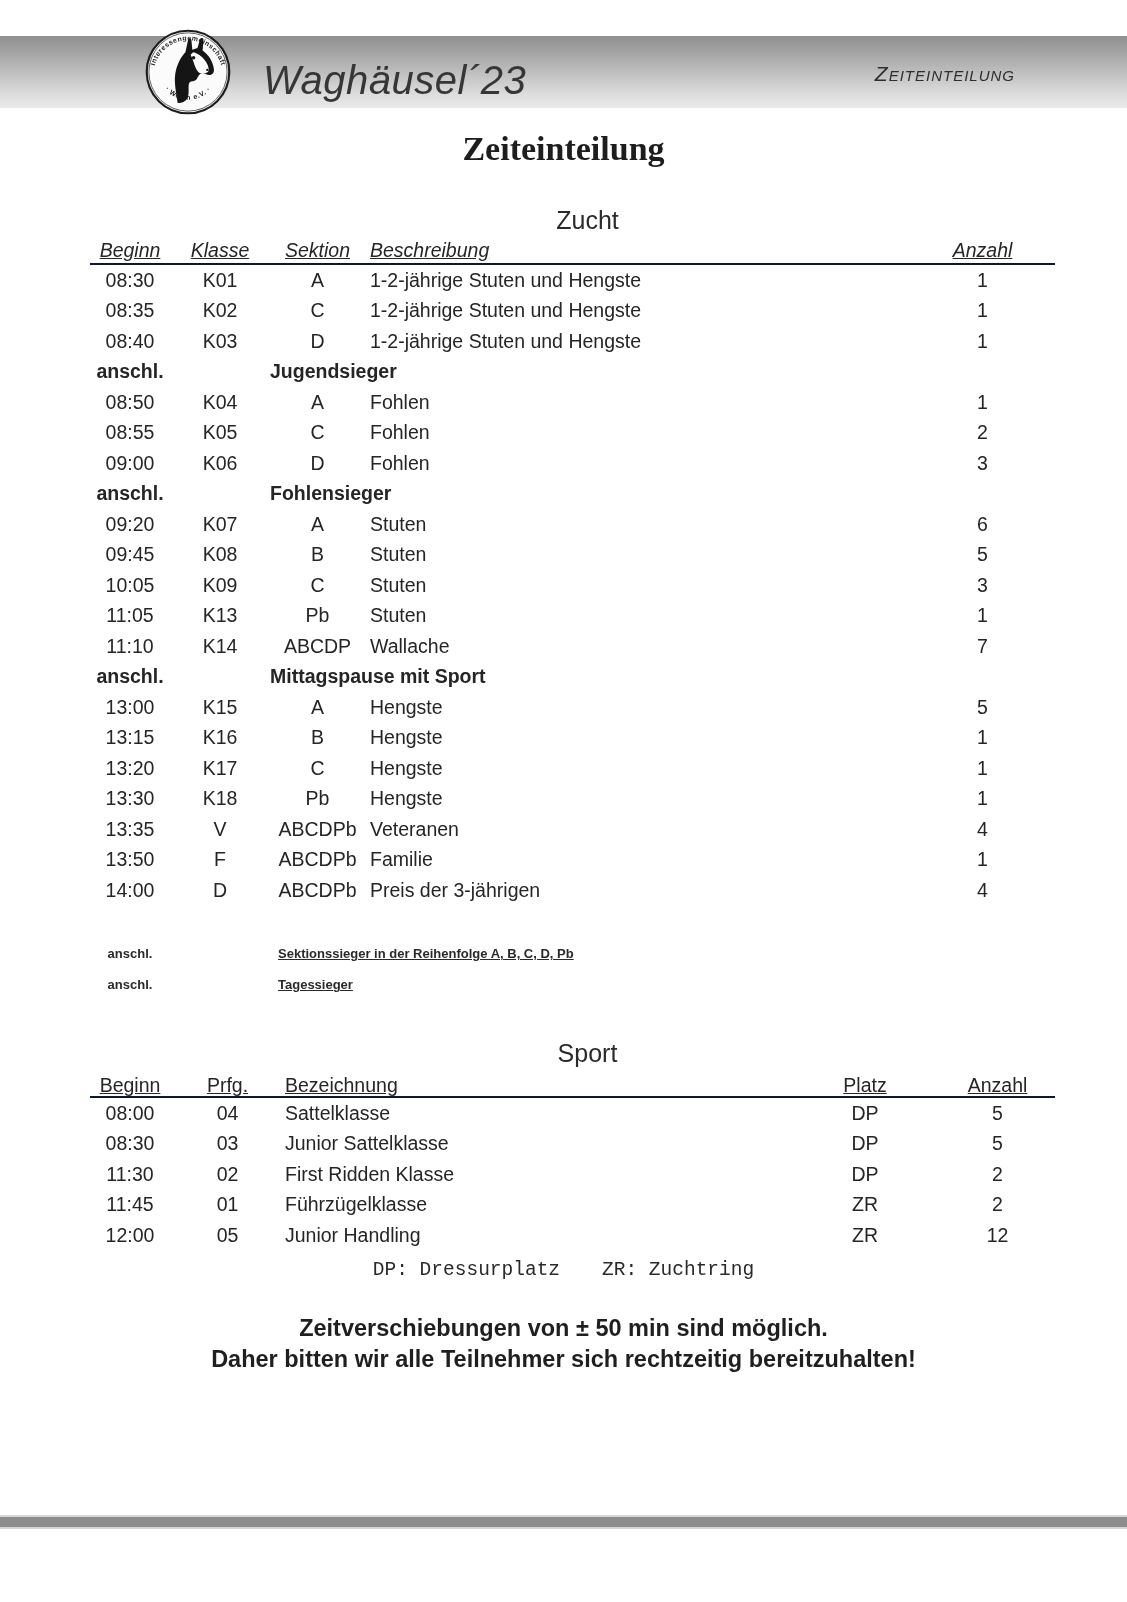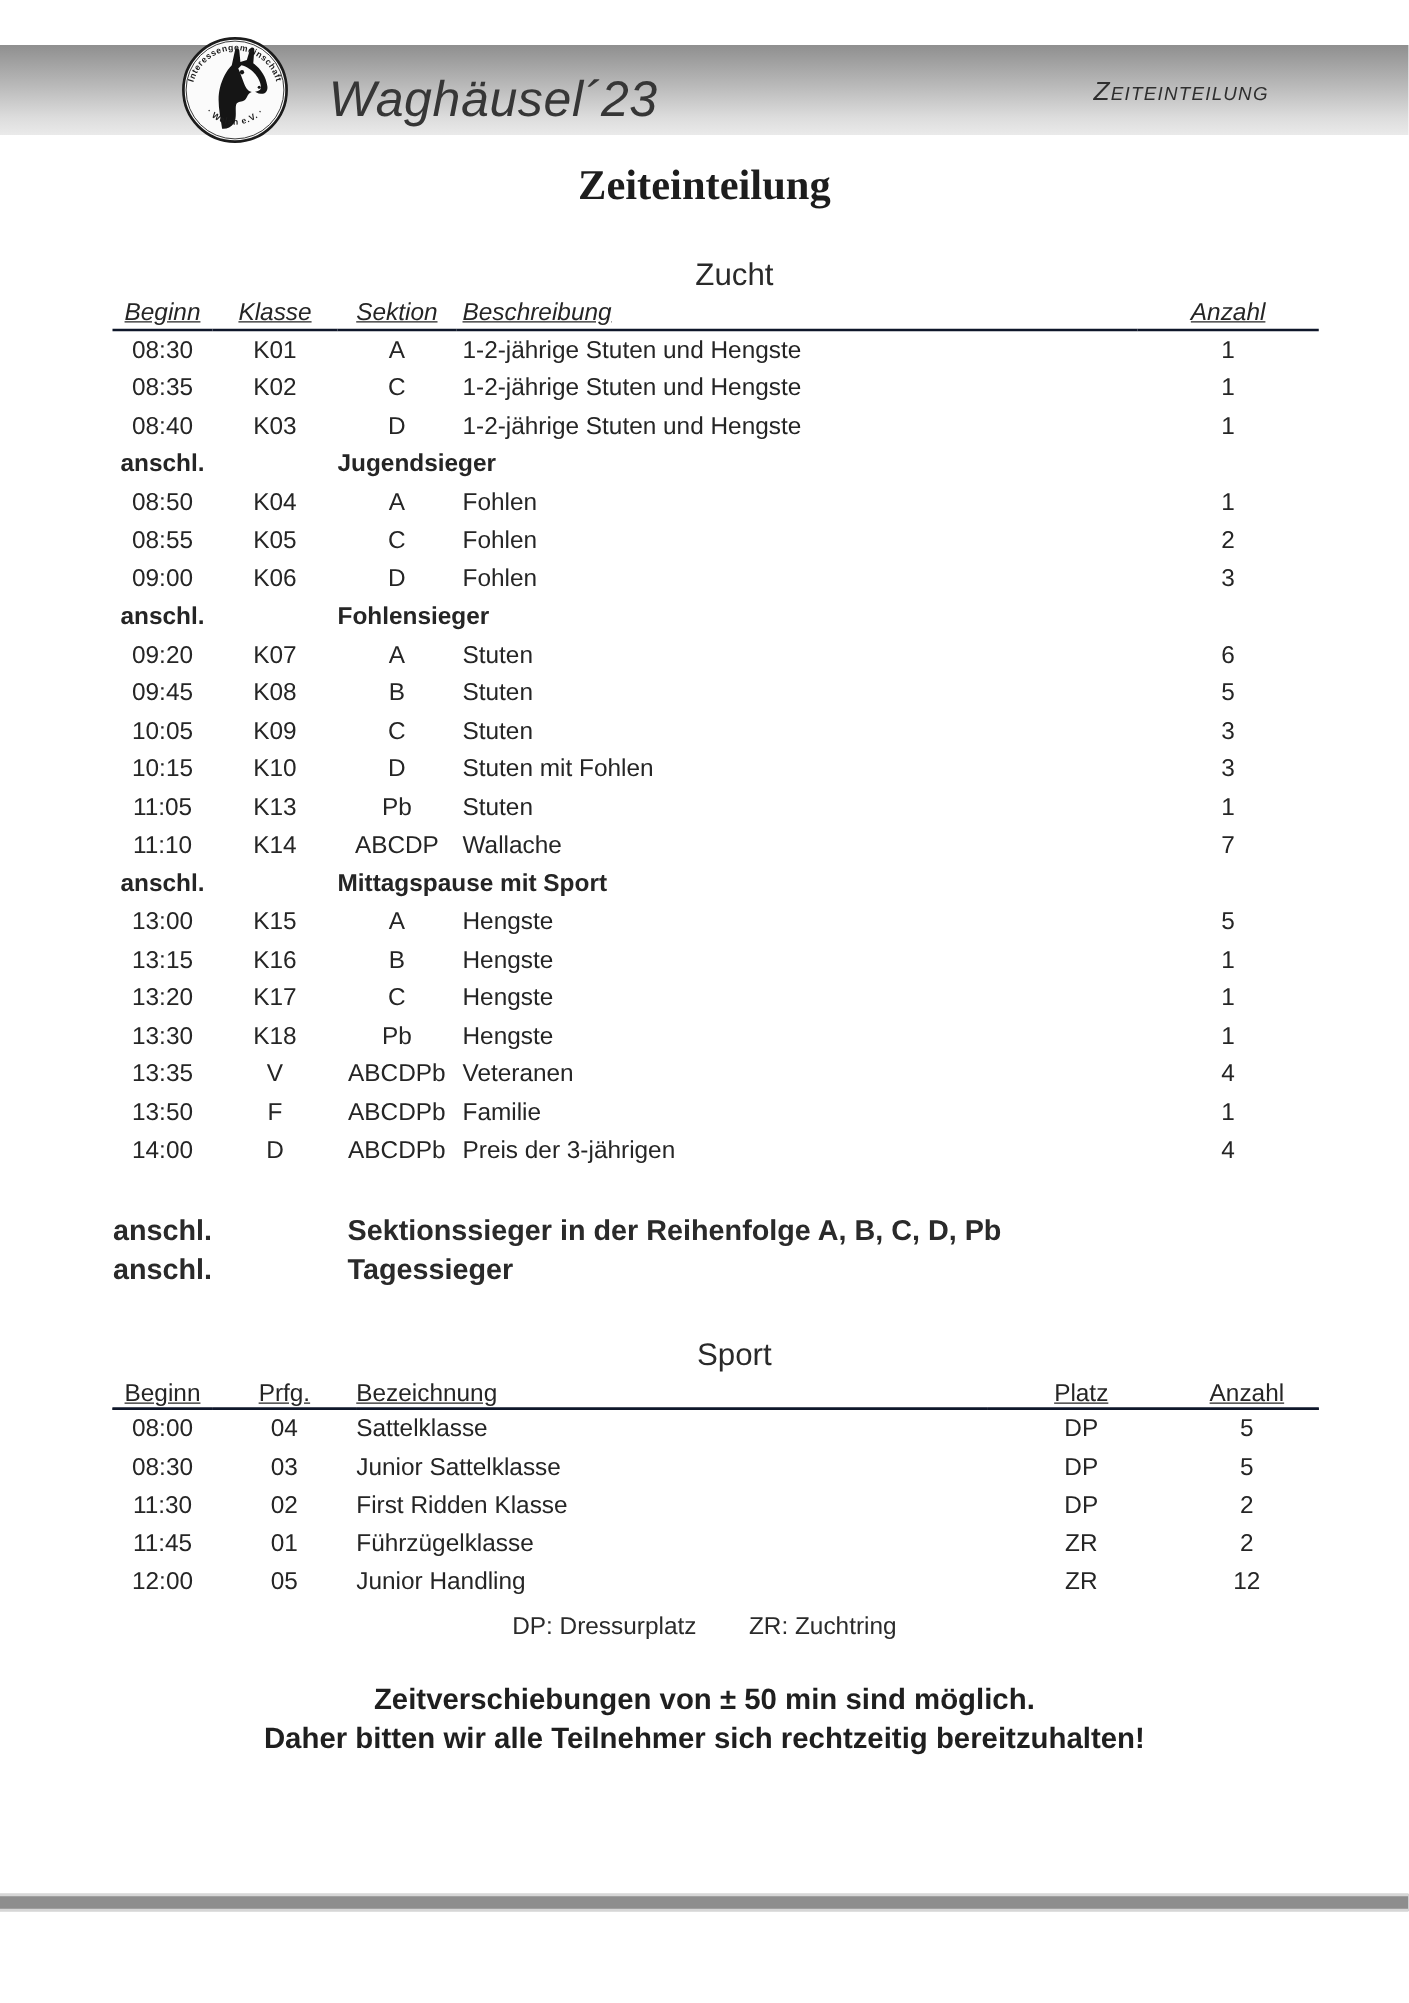--- a/index.html
+++ b/index.html
@@ -89,31 +89,31 @@
     white-space: nowrap;
     overflow: hidden;
   }
   .c { text-align: center; }
   .l { text-align: left; }
   .desc { text-align: left; padding-left: 5px !important; }
   .bold { font-weight: bold; }
   td.sec { text-align: left; }
   
   .extra-rows { margin: 33px 0 0 90px; width: 965px; }
-  .extra-row { height: 31px; line-height: 31px; font-size: 23px; }
+  .extra-row { height: 31px; line-height: 31px; font-size: 13px; text-decoration: underline; }
   .extra-row .anschl {
     display: inline-block; width: 80px; text-align: center; font-weight: bold;
   }
   .extra-row .extra-title { margin-left: 108px; font-weight: bold; }
   
   .legend {
     margin-top: 5px;
     text-align: center;
     font-size: 19.5px;
-    height: 30px; line-height: 30px;
+    height: 30px; line-height: 30px; font-family: Liberation Mono, monospace;
   }
   .legend span + span { margin-left: 42px; }
   .notice {
     margin-top: 28px;
     text-align: center;
     font-weight: bold;
     font-size: 23.5px;
     color: #1f1f1f;
     line-height: 31px;
   }
@@ -246,27 +246,20 @@
           <td class="c">5</td>
         </tr>
         <tr>
           <td class="c">10:05</td>
           <td class="c">K09</td>
           <td class="c">C</td>
           <td class="desc">Stuten</td>
           <td class="c">3</td>
         </tr>
         <tr>
-          <td class="c">10:15</td>
-          <td class="c">K10</td>
-          <td class="c">D</td>
-          <td class="desc">Stuten mit Fohlen</td>
-          <td class="c">3</td>
-        </tr>
-        <tr>
           <td class="c">11:05</td>
           <td class="c">K13</td>
           <td class="c">Pb</td>
           <td class="desc">Stuten</td>
           <td class="c">1</td>
         </tr>
         <tr>
           <td class="c">11:10</td>
           <td class="c">K14</td>
           <td class="c">ABCDP</td>

